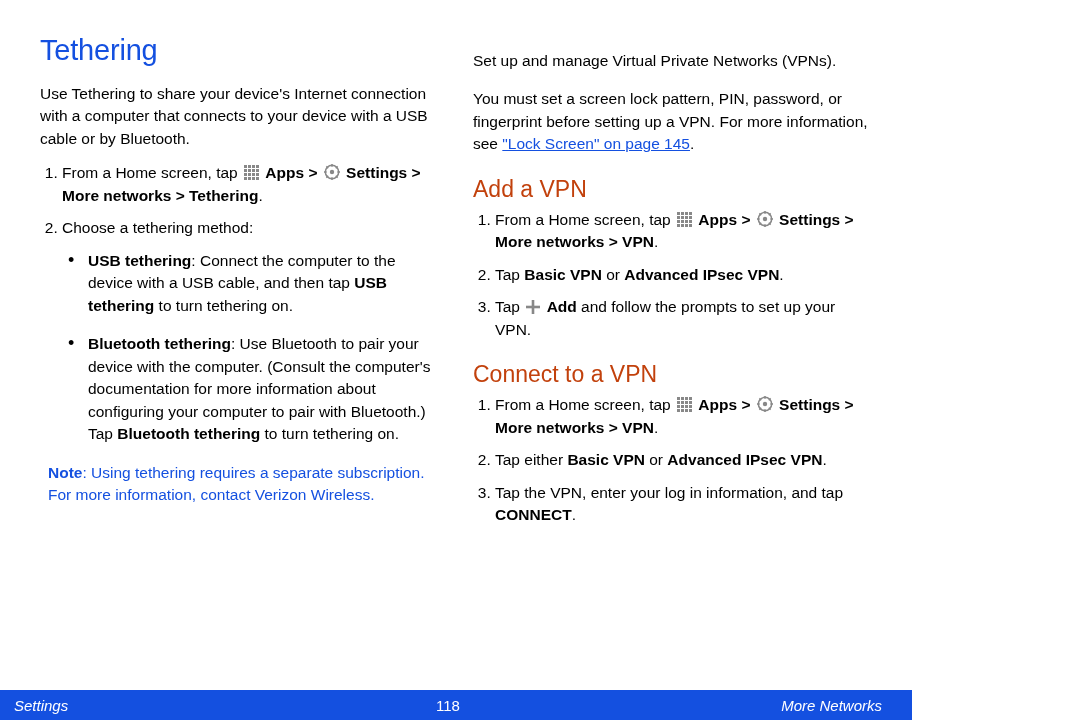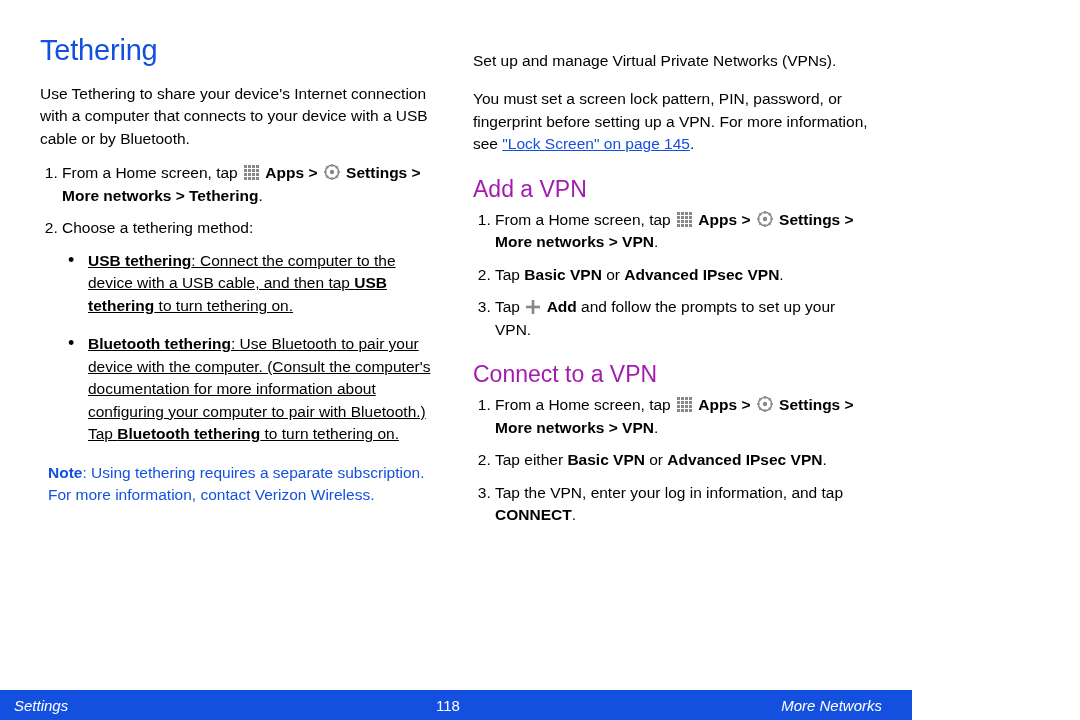--- a/index.html
+++ b/index.html
@@ -30,42 +30,41 @@
     min-width: 0;
   }
   h1.section {
     color: #1450e0;
     font-weight: 400;
     font-size: 29px;
     margin: 0 0 8px 0;
     letter-spacing: -0.2px;
   }
   h2.sub {
-    color: #a21caf;
+    color: #c2410c;
     font-weight: 400;
     font-size: 23px;
     margin: 20px 0 6px 0;
   }
   p.body, li, ol {
     font-size: 15.5px;
     line-height: 1.45;
   }
   p.body { margin: 16px 0 12px 0; }
   ol.steps {
     margin: 0;
     padding-left: 22px;
   }
   ol.steps > li {
     margin-bottom: 10px;
   }
   ul.bullets {
     list-style: none;
     padding-left: 26px;
     margin: 10px 0 0 0;
-    text-decoration: underline;
   }
   ul.bullets > li {
     position: relative;
     margin-bottom: 16px;
     padding-left: 0;
   }
   ul.bullets > li::before {
     content: "•";
     position: absolute;
     left: -20px;

